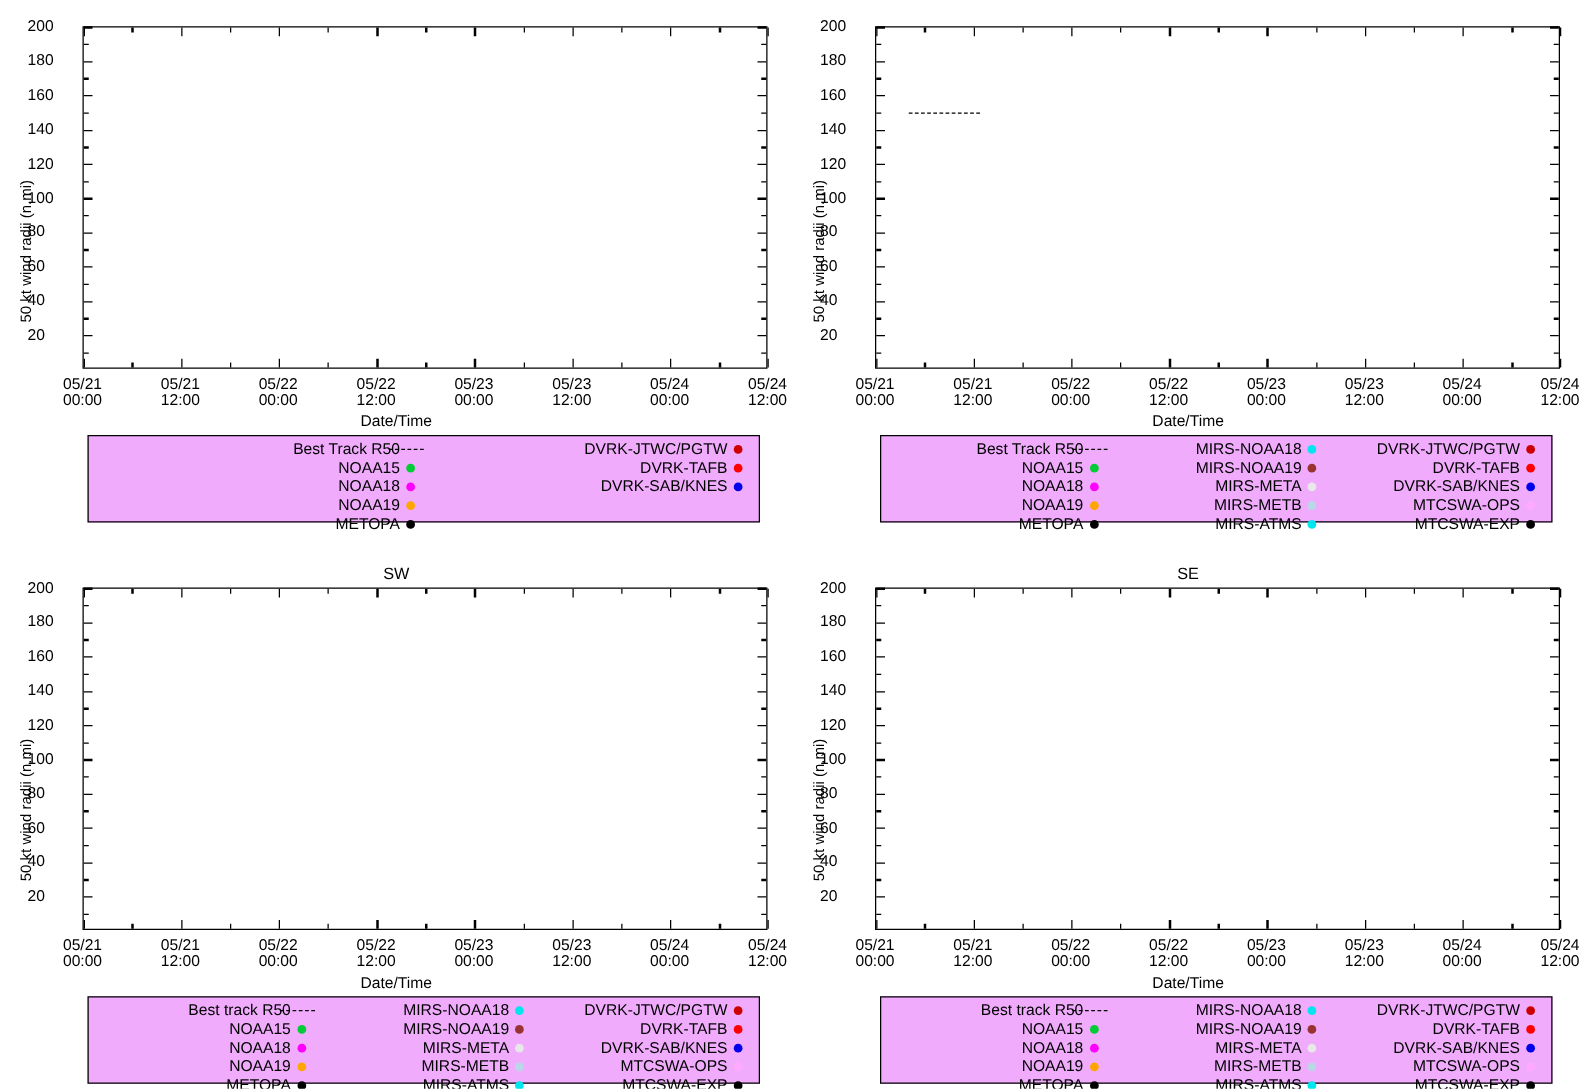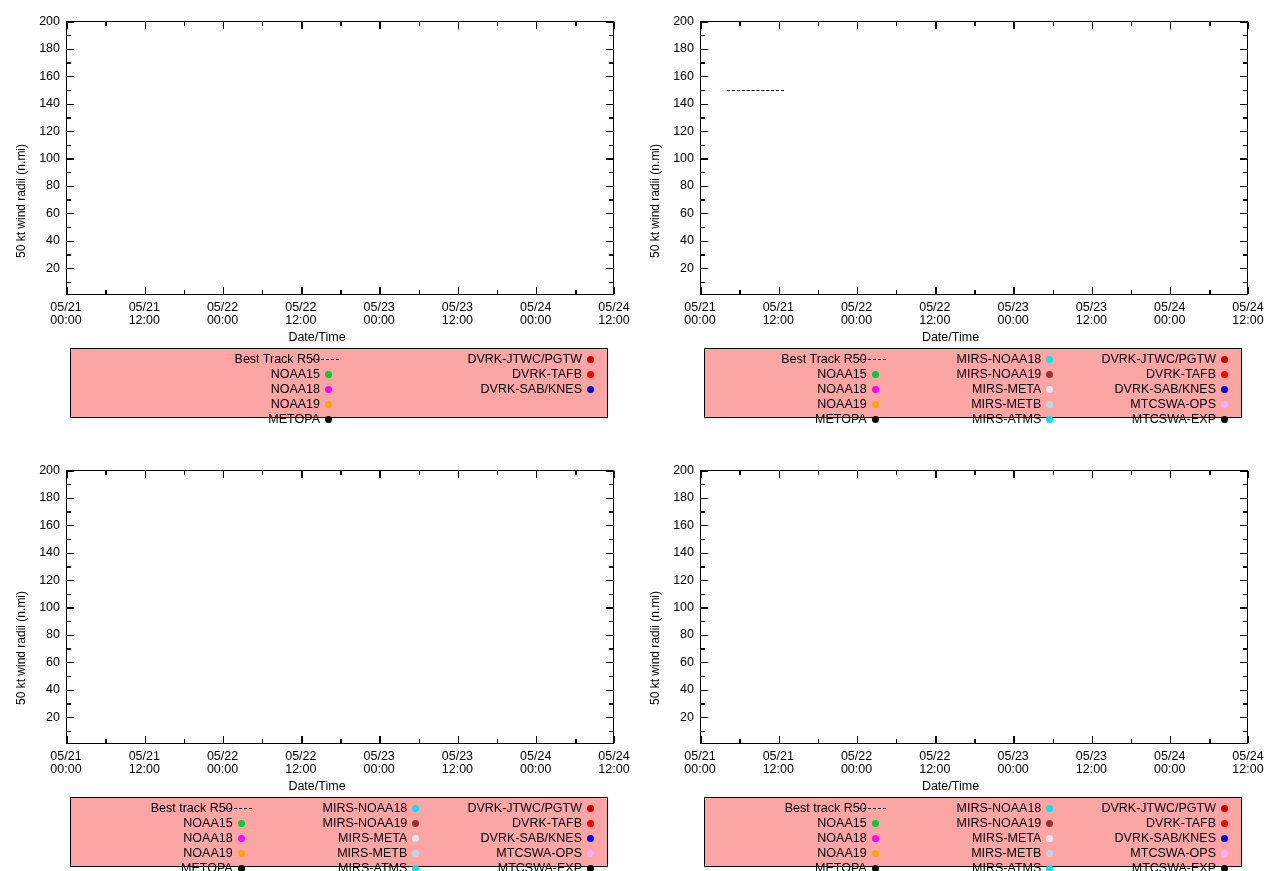--- a/index.html
+++ b/index.html
@@ -29,21 +29,21 @@
     position:absolute;
     font-size:12px;
     transform-origin:left top;
     transform:rotate(-90deg);
     white-space:nowrap;
   }
 
   .ytick-label{
     position:absolute;
     font-size:12.5px;
-    text-align:right;
+    text-align:left;
     line-height:12px;
   }
   .tick{
     position:absolute;background:#000;
   }
   .ytick{width:7px;height:1.4px;left:0;}
   .ytick-r{width:7px;height:1.4px;right:0;}
   .xtick{height:7px;width:1.4px;bottom:0;}
   .xtick-t{height:7px;width:1.4px;top:0;}
   .xtick-minor{height:4px;width:1.4px;bottom:0;}
@@ -59,21 +59,21 @@
     position:absolute;
     font-size:12.5px;
     text-align:center;
     width:100%;
   }
 
   .legend-box{
     position:absolute;
     border:1.4px solid #000;
     box-sizing:border-box;
-    background:#fca5a5;
+    background:#f0abfc;
   }
   .legend-grid{
     display:grid;
     width:100%;height:100%;
     box-sizing:border-box;
     padding:3px 6px 3px 6px;
     align-content:start;
   }
   .legend-grid.cols3{grid-template-columns: 1fr 14px 1fr 14px 1fr 14px;}
   .legend-grid.cols2{grid-template-columns: 1fr 14px 1fr 14px;}
@@ -408,20 +408,21 @@
       <div class="xtick-label" style="width: 70px; left: 109.286px; top: 301px;">05/21<br>12:00</div>
       <div class="xtick-label" style="width: 70px; left: 187.571px; top: 301px;">05/22<br>00:00</div>
       <div class="xtick-label" style="width: 70px; left: 265.857px; top: 301px;">05/22<br>12:00</div>
       <div class="xtick-label" style="width: 70px; left: 344.143px; top: 301px;">05/23<br>00:00</div>
       <div class="xtick-label" style="width: 70px; left: 422.429px; top: 301px;">05/23<br>12:00</div>
       <div class="xtick-label" style="width: 70px; left: 500.714px; top: 301px;">05/24<br>00:00</div>
       <div class="xtick-label" style="width: 70px; left: 579px; top: 301px;">05/24<br>12:00</div>
     </div>
 
   <div class="panel" style="left:0px;top:452px;width:634px;height:419px;">
+    <div class="plot-title" style="top:0px;">SW</div>
 
     <div class="ylabel" style="left:14px;top:253px;">50 kt wind radii (n.mi)</div>
 
     <div class="axes" style="left:66px;top:18px;width:548px;height:274px;">
     <div class="tick ytick" style="top: 245.9px;"></div>
         <div class="tick ytick-r" style="top: 245.9px;"></div>
         <div class="tick ytick" style="width: 4px; top: 259.6px;"></div>
         <div class="tick ytick-r" style="width: 4px; top: 259.6px;"></div>
         <div class="tick ytick" style="top: 218.5px;"></div>
         <div class="tick ytick-r" style="top: 218.5px;"></div>
@@ -571,20 +572,21 @@
       <div class="xtick-label" style="width: 70px; left: 109.286px; top: 298px;">05/21<br>12:00</div>
       <div class="xtick-label" style="width: 70px; left: 187.571px; top: 298px;">05/22<br>00:00</div>
       <div class="xtick-label" style="width: 70px; left: 265.857px; top: 298px;">05/22<br>12:00</div>
       <div class="xtick-label" style="width: 70px; left: 344.143px; top: 298px;">05/23<br>00:00</div>
       <div class="xtick-label" style="width: 70px; left: 422.429px; top: 298px;">05/23<br>12:00</div>
       <div class="xtick-label" style="width: 70px; left: 500.714px; top: 298px;">05/24<br>00:00</div>
       <div class="xtick-label" style="width: 70px; left: 579px; top: 298px;">05/24<br>12:00</div>
     </div>
 
   <div class="panel" style="left:634px;top:452px;width:633px;height:419px;">
+    <div class="plot-title" style="top:0px;">SE</div>
 
     <div class="ylabel" style="left:14px;top:253px;">50 kt wind radii (n.mi)</div>
 
     <div class="axes" style="left:66px;top:18px;width:548px;height:274px;">
     <div class="tick ytick" style="top: 245.9px;"></div>
         <div class="tick ytick-r" style="top: 245.9px;"></div>
         <div class="tick ytick" style="width: 4px; top: 259.6px;"></div>
         <div class="tick ytick-r" style="width: 4px; top: 259.6px;"></div>
         <div class="tick ytick" style="top: 218.5px;"></div>
         <div class="tick ytick-r" style="top: 218.5px;"></div>

